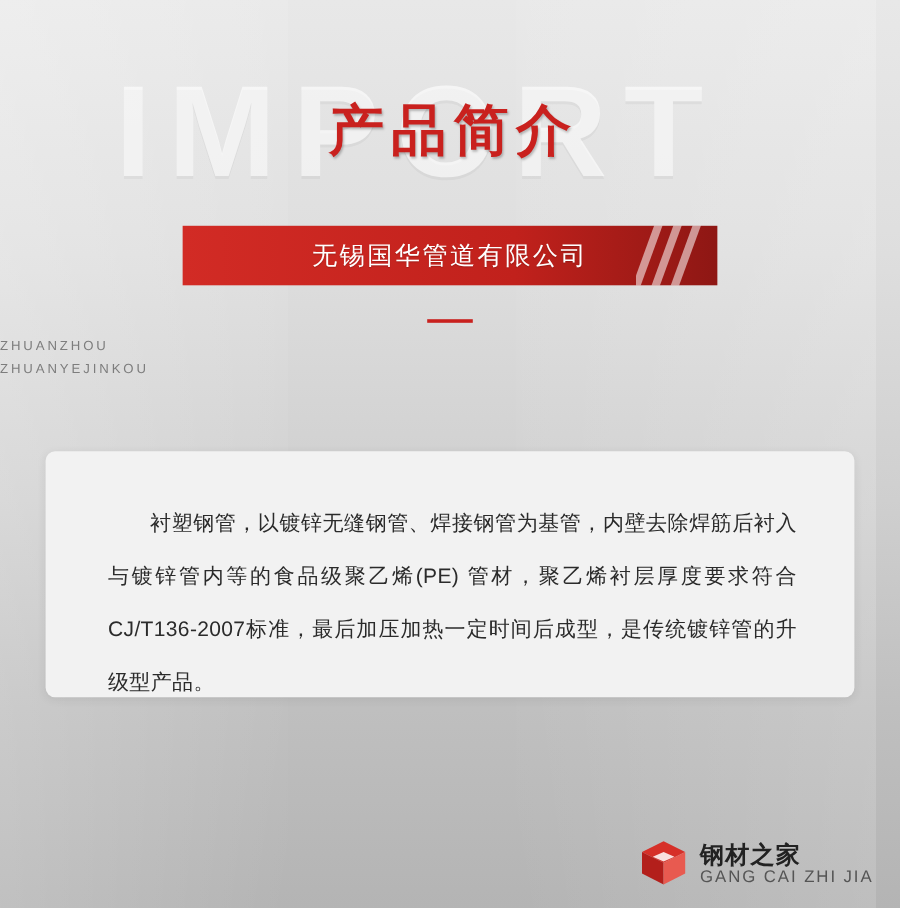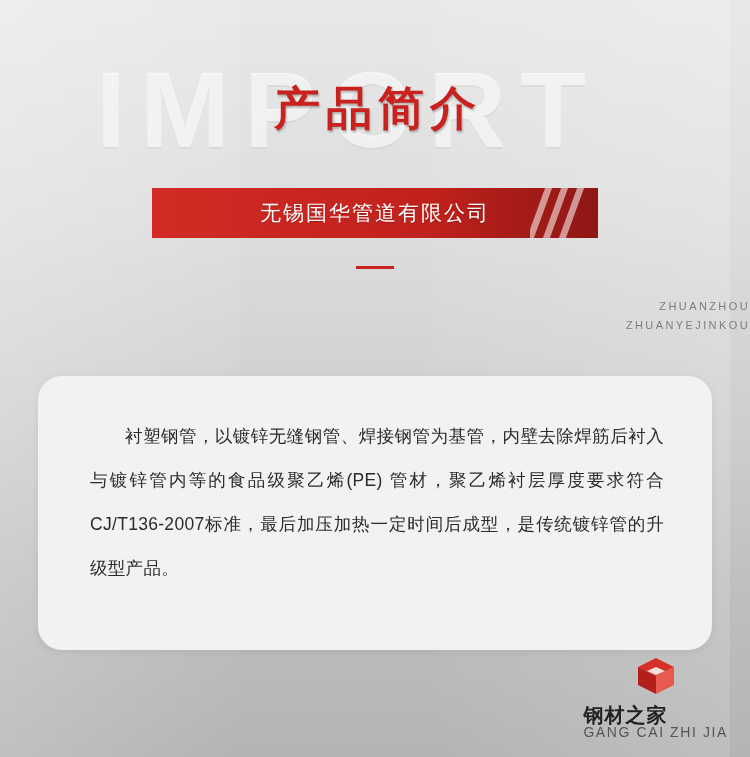--- a/index.html
+++ b/index.html
@@ -118,39 +118,39 @@
     top: 266px;
     left: 356px;
     width: 38px;
     height: 3px;
     background: #c9211e;
   }
 
   
   .pinyin {
     position: absolute;
-    top: 297px;
+    top: 280px;
     left: 0;
     width: 750px;
-    text-align: right;
+    text-align: left;
     color: #7d7d7d;
     font-size: 11px;
     letter-spacing: 2.4px;
     line-height: 19px;
   }
 
   
   .card {
     position: absolute;
     top: 376px;
     left: 38px;
     width: 674px;
-    height: 274px;
+    height: 205px;
     background: #f2f2f2;
-    border-radius: 24px;
+    border-radius: 8px;
     box-shadow: 0 2px 8px rgba(0,0,0,0.07);
   }
   .card-text {
     position: absolute;
     top: 38px;
     left: 52px;
     right: 48px;
     font-size: 17.5px;
     line-height: 44px;
     color: #2b2b2b;
@@ -160,21 +160,20 @@
   }
 
   
   .logo {
     position: absolute;
     right: 22px;
     bottom: 18px;
     display: flex;
     align-items: center;
     gap: 8px;
-    flex-direction: column;
   }
   .logo-mark {
     width: 44px;
     height: 40px;
     position: relative;
   }
   .logo-text {
     display: flex;
     flex-direction: column;
     justify-content: center;

